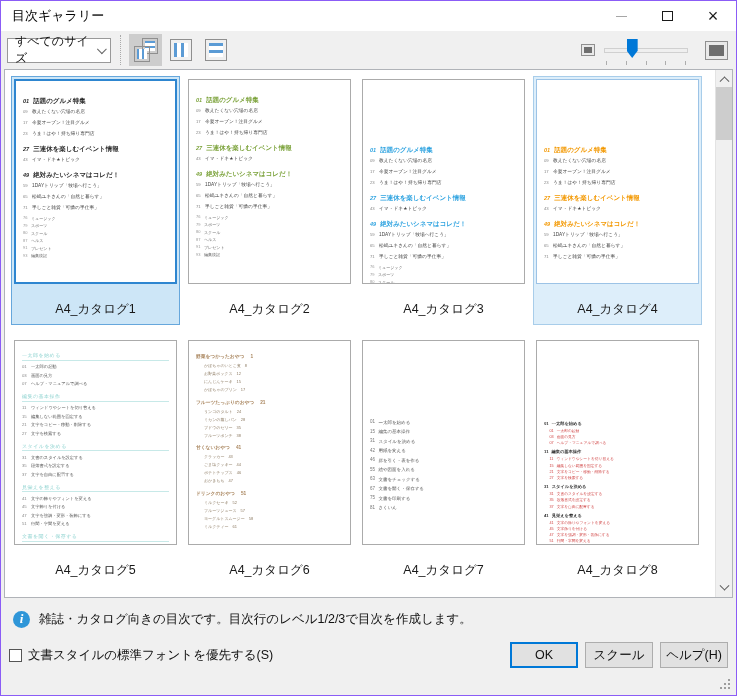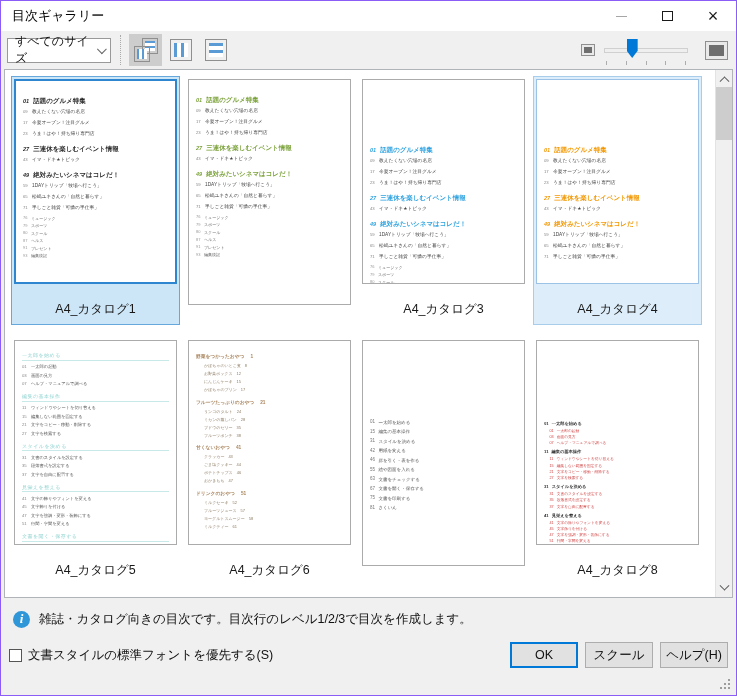--- a/index.html
+++ b/index.html
@@ -289,20 +289,21 @@
               <div class="cat-l3">
                 <span class="n">91</span>
                 <span class="t">プレゼント</span>
               </div>
               <div class="cat-l3">
                 <span class="n">93</span>
                 <span class="t">編集後記</span>
               </div>
             </div>
     </div>
+    <div class="caption">A4_カタログ2</div>
   </div>
 
   <div class="card">
     <div class="page">
       <div class="pg-inner" style="padding-top: 116px;">
               <div class="cat-l1" style="color: rgb(46, 163, 224);">
                 <span class="n">01</span>
                 <span class="t">話題のグルメ特集</span>
               </div>
               <div class="cat-l2">
@@ -609,20 +610,21 @@
               <div class="pl">
                 <span class="n">75</span>
                 <span class="t">文書を印刷する</span>
               </div>
               <div class="pl">
                 <span class="n">81</span>
                 <span class="t">さくいん</span>
               </div>
             </div>
     </div>
+    <div class="caption">A4_カタログ7</div>
   </div>
 
   <div class="card">
     <div class="page">
       <div class="pg-inner" style="padding-top: 152px;">
               <div class="red-h">
                 <span class="n">01</span>
                 <span class="t">一太郎を始める</span>
               </div>
               <div class="red-i" style="color: rgb(208, 69, 69);">

